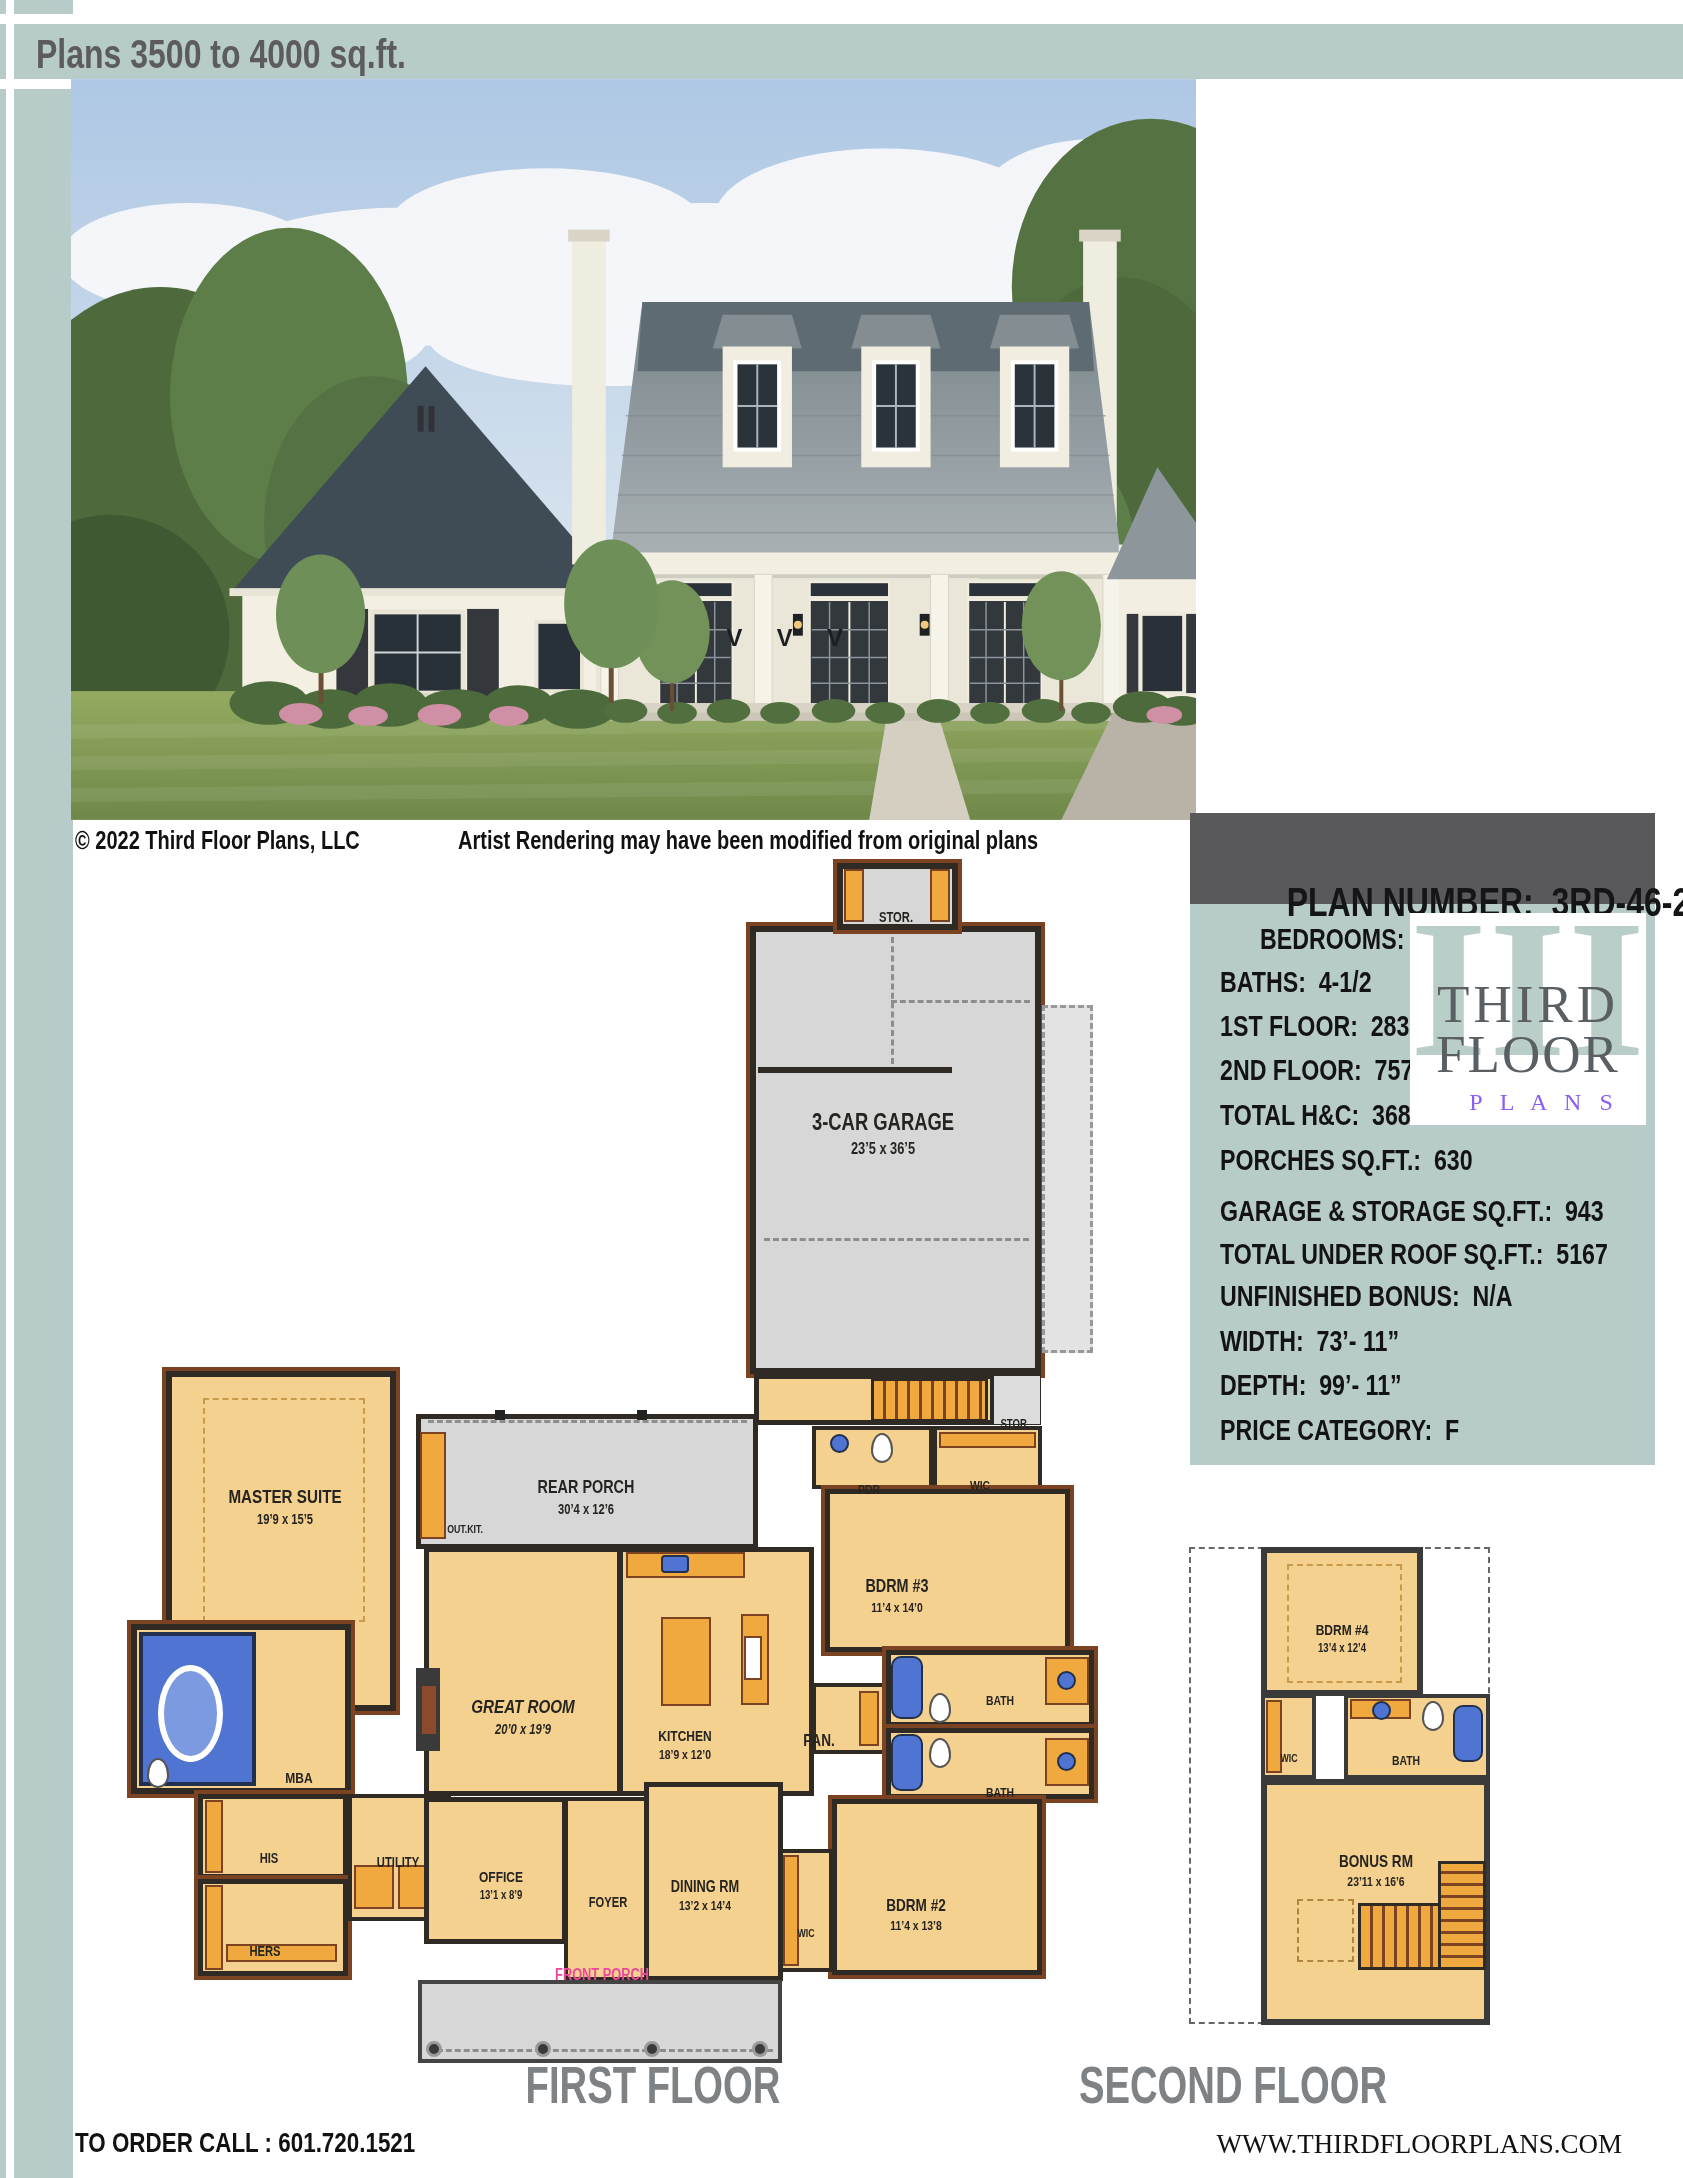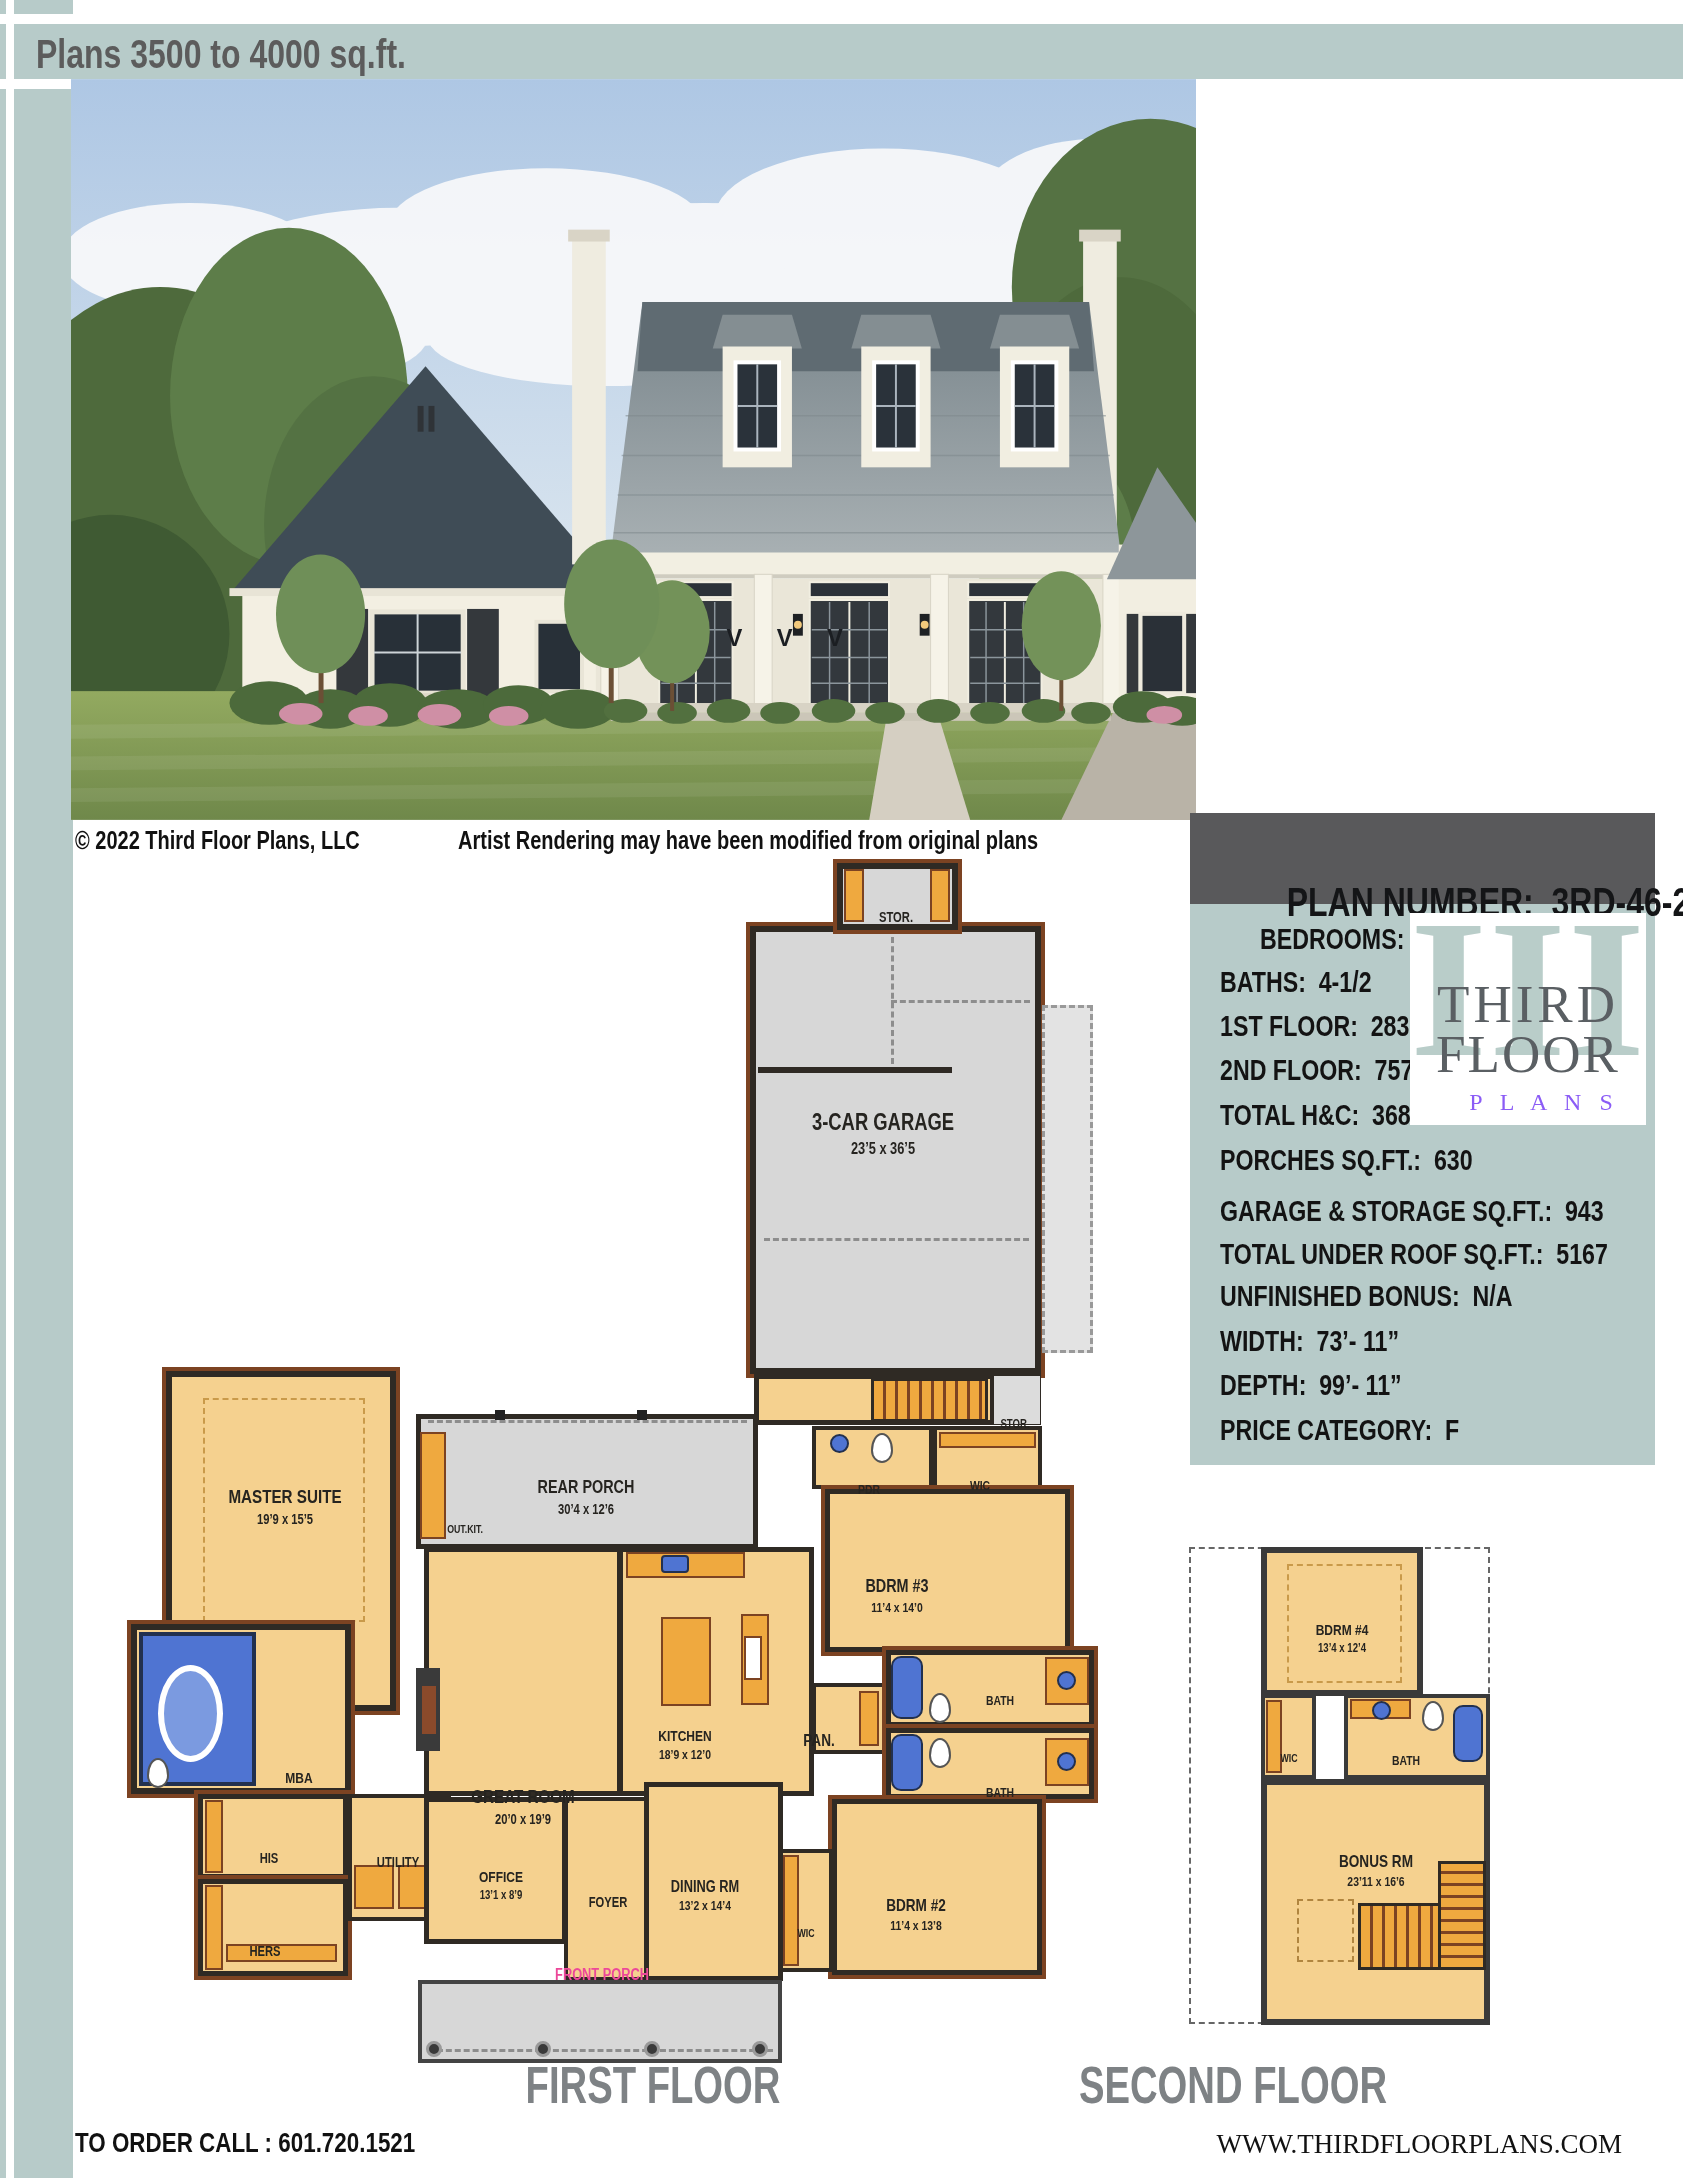--- a/index.html
+++ b/index.html
@@ -403,21 +403,21 @@
   </div>
 <div class="rl" style="left:269px;top:1834px;font-size:14px;">
     <span>HIS</span>
   </div>
 <div class="rl" style="left:265px;top:1927px;font-size:14px;">
     <span>HERS</span>
   </div>
 <div class="rl" style="left:398px;top:1838px;font-size:14px;">
     <span>UTILITY</span>
   </div>
-<div class="rl" style="left:523px;top:1783px;font-size:19px;">
+<div class="rl" style="left:523px;top:1693px;font-size:19px;font-style:italic;">
     <span>GREAT ROOM</span>
     <span class="d" style="font-size:14px;">20’0 x 19’9</span>
   </div>
 <div class="rl" style="left:685px;top:1721px;font-size:15px;">
     <span>KITCHEN</span>
     <span class="d" style="font-size:13px;">18’9 x 12’0</span>
   </div>
 <div class="rl" style="left:819px;top:1717px;font-size:17px;">
     <span>PAN.</span>
   </div>

